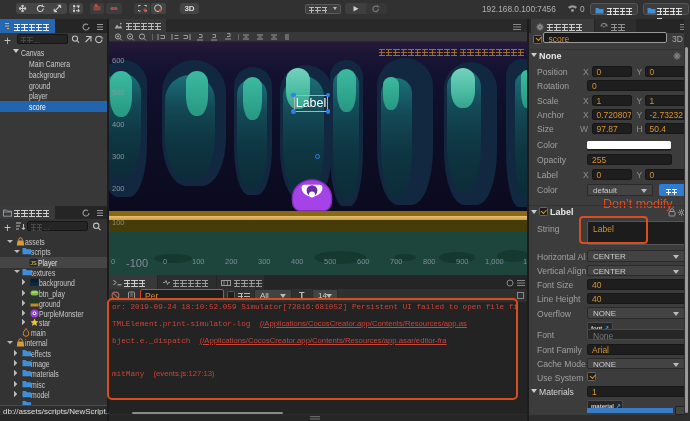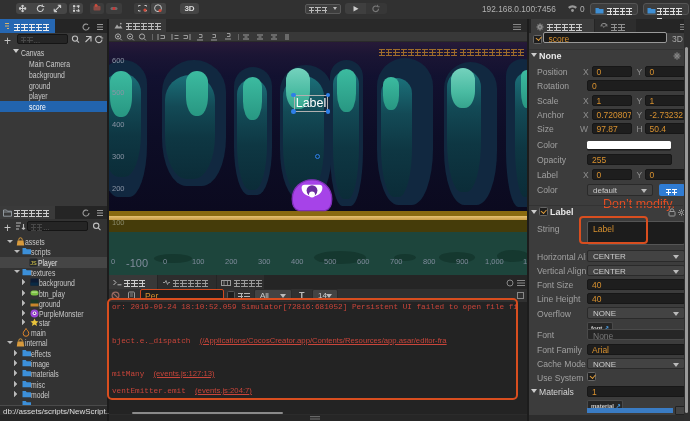--- a/index.html
+++ b/index.html
@@ -464,23 +464,23 @@
     </svg>
 <div class="abs" style="left:140px;top:288.5px;width:84px;height:11.5px;background:#1e1e1e;border:1.4px solid #d0491f;border-radius:2px;color:#d8912f;font-size:8.5px;padding:1px 0 0 4px">Per</div>
 <div class="abs" style="left:227px;top:290.5px;width:8px;height:8px;background:#1e1e1e;border:1px solid #555;border-radius:1.5px"></div>
 <div class="abs" style="left:238px;top:291px;color:#b5b5b5"><span class="cj cjs"></span><span class="cj cjs"></span></div>
 <div class="dd" style="left:254px;top:289px;width:38px">All</div>
 <div class="abs" style="left:299px;top:290px;color:#bbb;font-size:9px;font-weight:bold;text-decoration:underline">T</div>
 <div class="dd" style="left:312px;top:289px;width:26px">14</div>
 <div class="abs" style="left:517px;top:291.5px;width:7px;height:7px;border:1px solid #888"></div>
 <div class="abs" style="left:109px;top:302px;width:418px;height:112px;background:#232323"></div>
 <div class="abs" style="left:112px;top:302.5px;color:#c9453a;font-family:'Liberation Mono',monospace;font-size:7.7px;white-space:nowrap">or: 2019-09-24 18:10:52.059 Simulator[72816:681052] Persistent UI failed to open file fi</div>
+    <div class="abs" style="left:112px;top:318.8px;color:#c9453a;font-family:'Liberation Mono',monospace;font-size:7.7px;white-space:nowrap">TMLElement.print-simulator-log&nbsp;&nbsp;<span style="text-decoration:underline">(/Applications/CocosCreator.app/Contents/Resources/app.as</span></div>
     <div class="abs" style="left:112px;top:335.7px;color:#c9453a;font-family:'Liberation Mono',monospace;font-size:7.7px;white-space:nowrap">bject.e._dispatch&nbsp;&nbsp;<span style="text-decoration:underline">(/Applications/CocosCreator.app/Contents/Resources/app.asar/editor-fra</span></div>
-    <div class="abs" style="left:112px;top:368.8px;color:#c9453a;font-family:'Liberation Mono',monospace;font-size:7.7px;white-space:nowrap">mitMany&nbsp;&nbsp;<span style="text-decoration:underline">(events.js:127:13)</span></div>
-    <div class="abs" style="left:112px;top:385.7px;color:#c9453a;font-family:'Liberation Mono',monospace;font-size:7.7px;white-space:nowrap">ventEmitter.emit&nbsp;&nbsp;<span style="text-decoration:underline">(events.js:204:7)</span></div>
+    <div class="abs" style="left:112px;top:368.8px;color:#c9453a;font-family:'Liberation Mono',monospace;font-size:7.7px;white-space:nowrap">mitMany&nbsp;&nbsp;<span style="">(events.js:127:13)</span></div>
 <div class="abs" style="left:106.5px;top:298px;width:411px;height:102px;border:2px solid #d94e1f;border-radius:5px"></div>
 <div class="abs" style="left:132px;top:411.5px;width:151px;height:2.5px;background:#8a8a8a;border-radius:1px"></div>
 <div class="abs" style="left:109px;top:414.5px;width:418px;height:6.5px;background:#262626"></div>
 <svg class="abs" style="left:310px;top:416px" width="10" height="4" viewBox="0 0 10 4">
       <g stroke="#777" stroke-width="1">
         <path d="M0 0.7h10M0 3h10"></path>
       </g>
     </svg>
 
 <div class="abs" style="left:529px;top:33px;width:161px;height:388px;background:#3c3c3c"></div>

